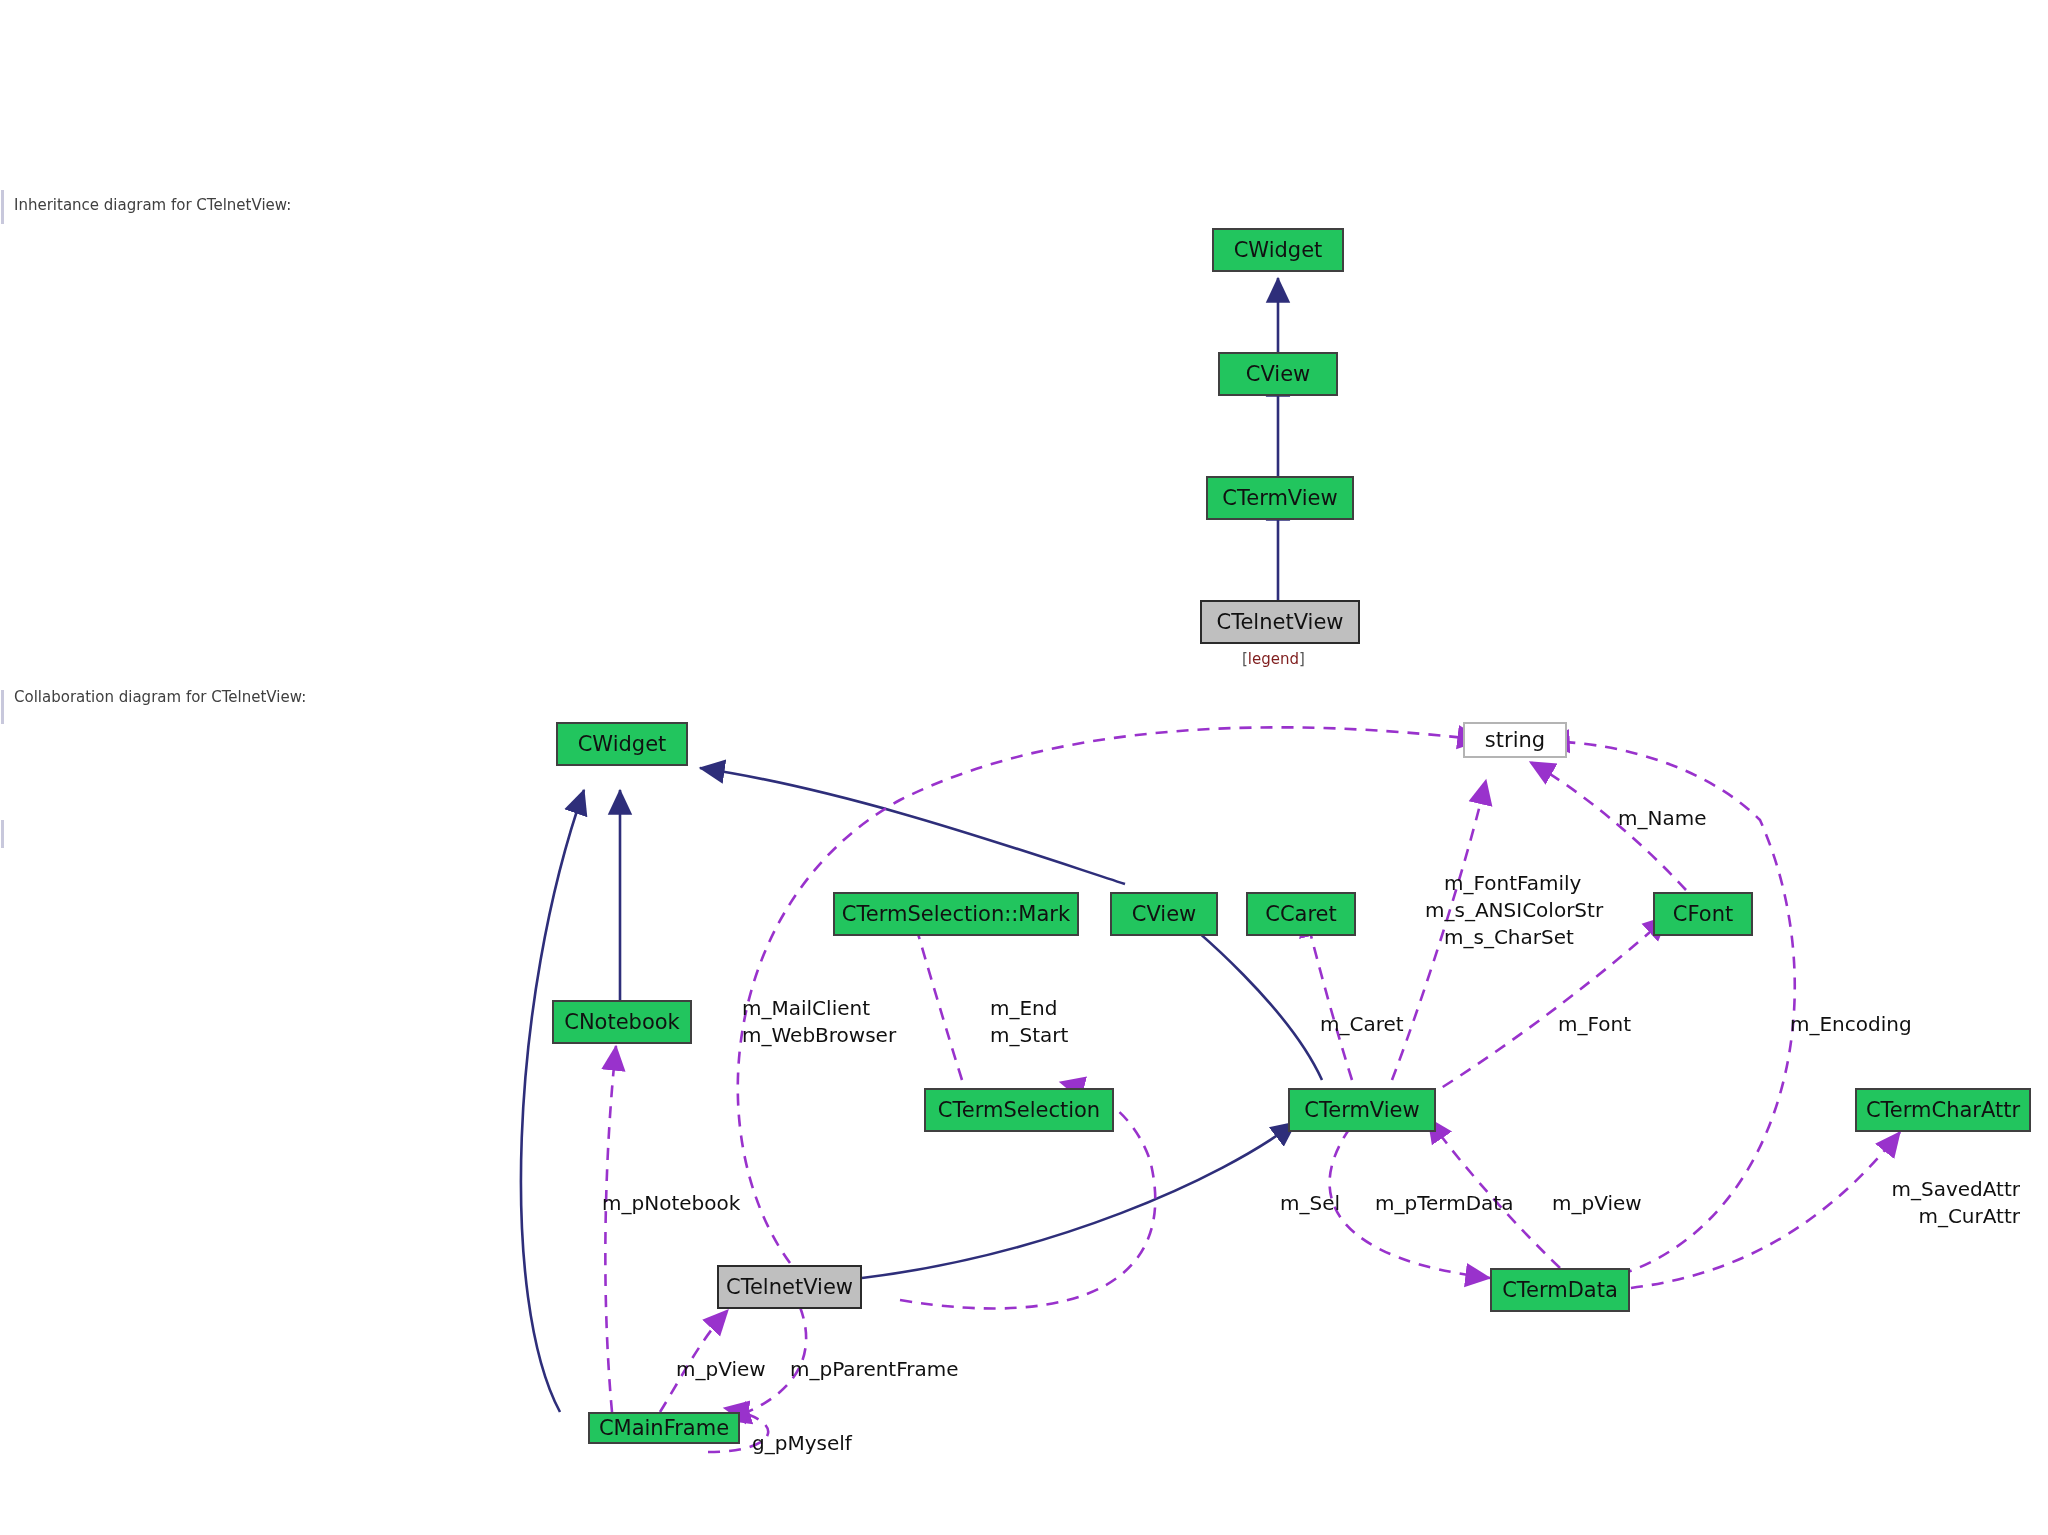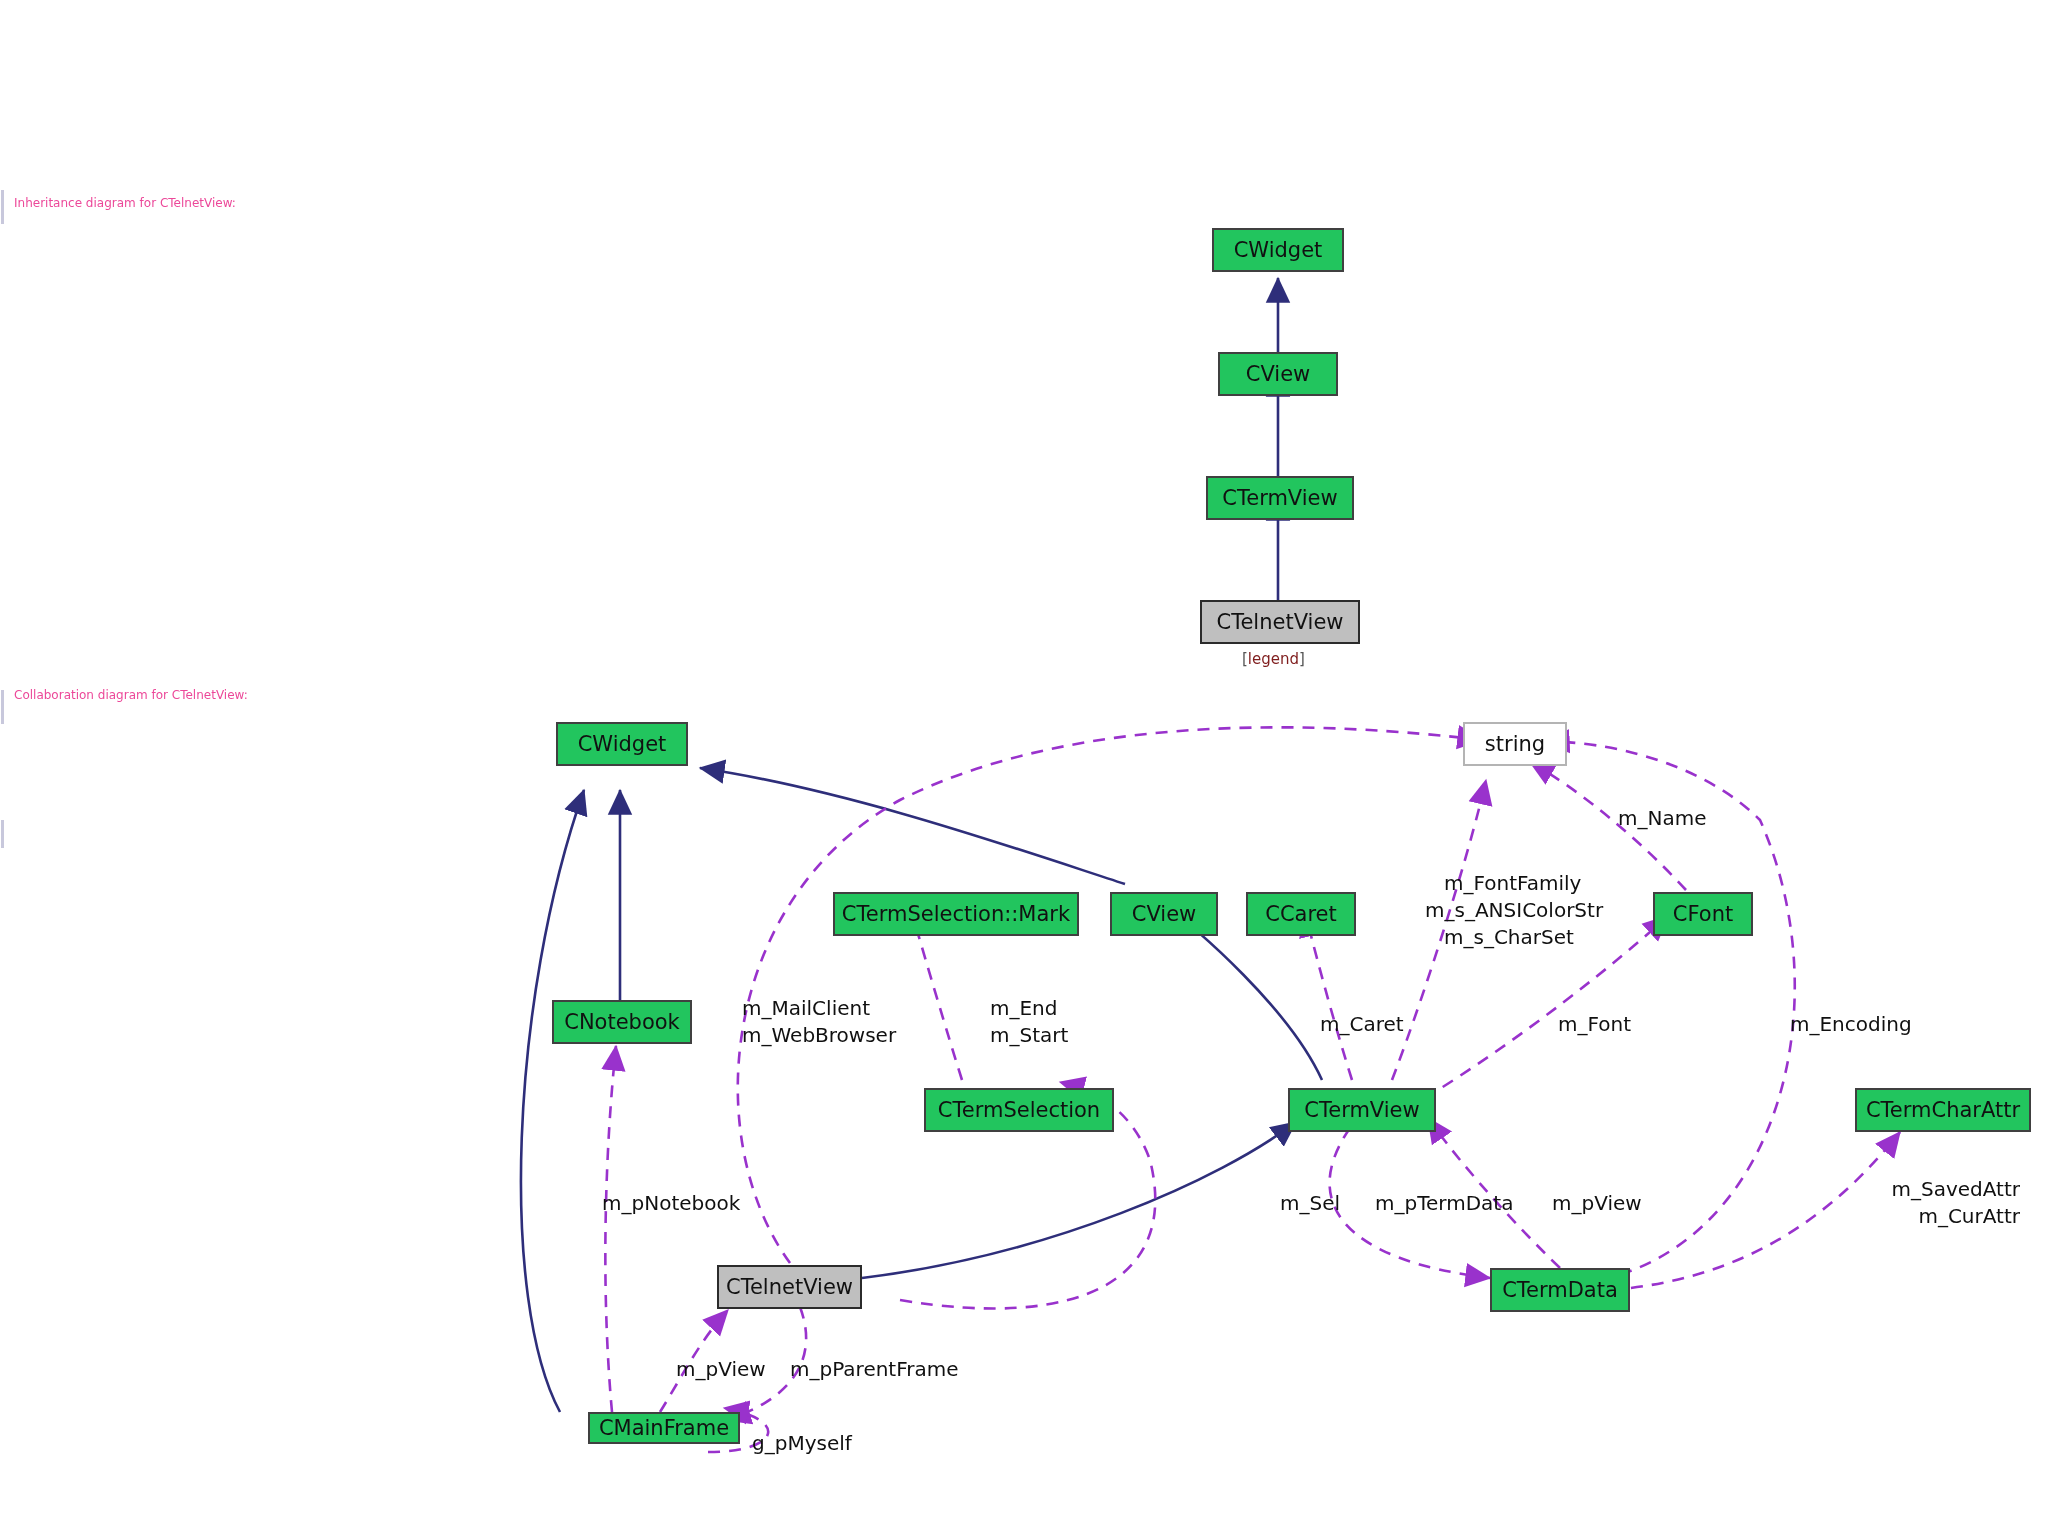--- a/index.html
+++ b/index.html
@@ -16,22 +16,22 @@
   }
   .canvas {
     position: absolute;
     left: 0; top: 0;
     width: 2048px;
     height: 1535px;
   }
   .caption {
     position: absolute;
     font-family: "DejaVu Sans", sans-serif;
-    font-size: 12px;
-    color: #ec4899;
+    font-size: 15px;
+    color: #404040;
     white-space: nowrap;
     letter-spacing: 0px;
     text-align: right;
   }
   .left-rule {
     position: absolute;
     left: 1px;
     width: 3px;
     background: #c8c8dc;
   }
@@ -167,21 +167,21 @@
   <div class="node-box" style="left:1206px; top:476px; width:148px; height:44px;">CTermView</div>
 
   <div class="node-box highlight" style="left:1200px; top:600px; width:160px; height:44px;">CTelnetView</div>
 
   <div class="legend-link" style="left:1242px; top:650px;">
     <span class="brk">[</span><span class="lnk">legend</span><span class="brk">]</span>
   </div>
 
   <div class="node-box" style="left:556px; top:722px; width:132px; height:44px;">CWidget</div>
 
-  <div class="node-box external" style="left:1463px; top:722px; width:104px; height:44px;">string</div>
+  <div class="node-box external" style="left:1463px; top:722px; width:104px; height:36px;">string</div>
 
   <div class="node-box" style="left:552px; top:1000px; width:140px; height:44px;">CNotebook</div>
 
   <div class="node-box" style="left:833px; top:892px; width:246px; height:44px;">CTermSelection::Mark</div>
 
   <div class="node-box" style="left:1110px; top:892px; width:108px; height:44px;">CView</div>
 
   <div class="node-box" style="left:1246px; top:892px; width:110px; height:44px;">CCaret</div>
 
   <div class="node-box" style="left:1653px; top:892px; width:100px; height:44px;">CFont</div>

